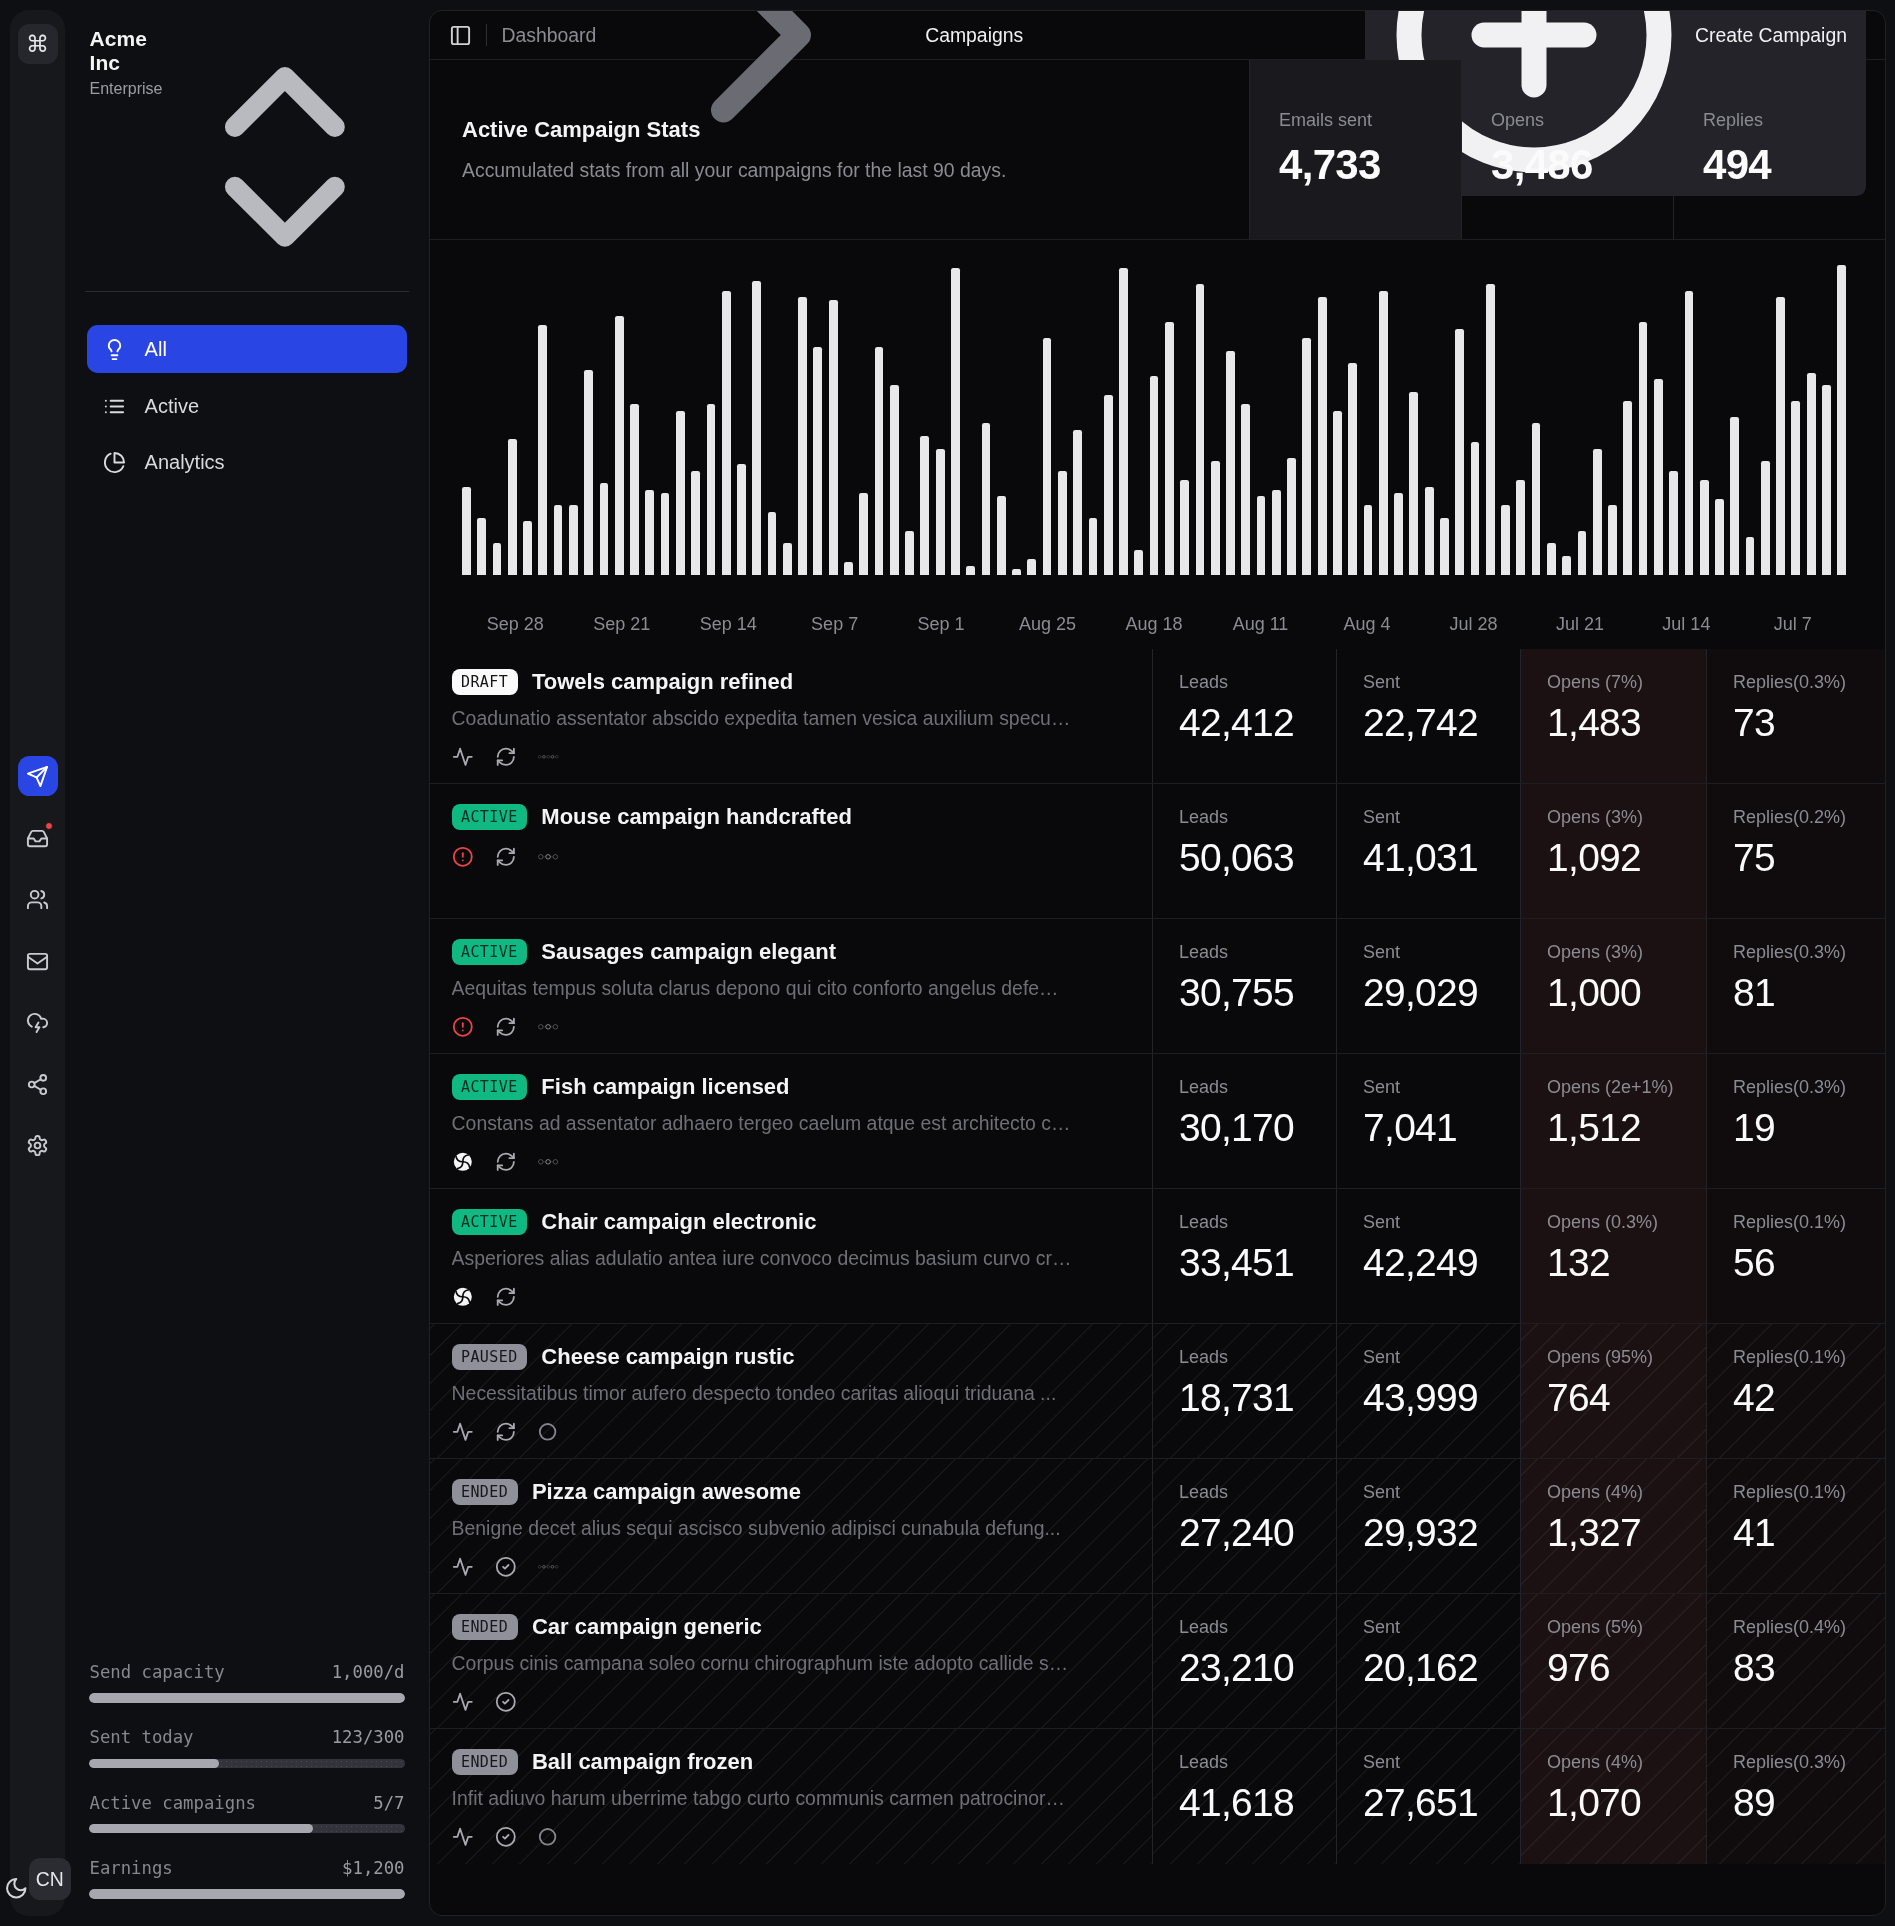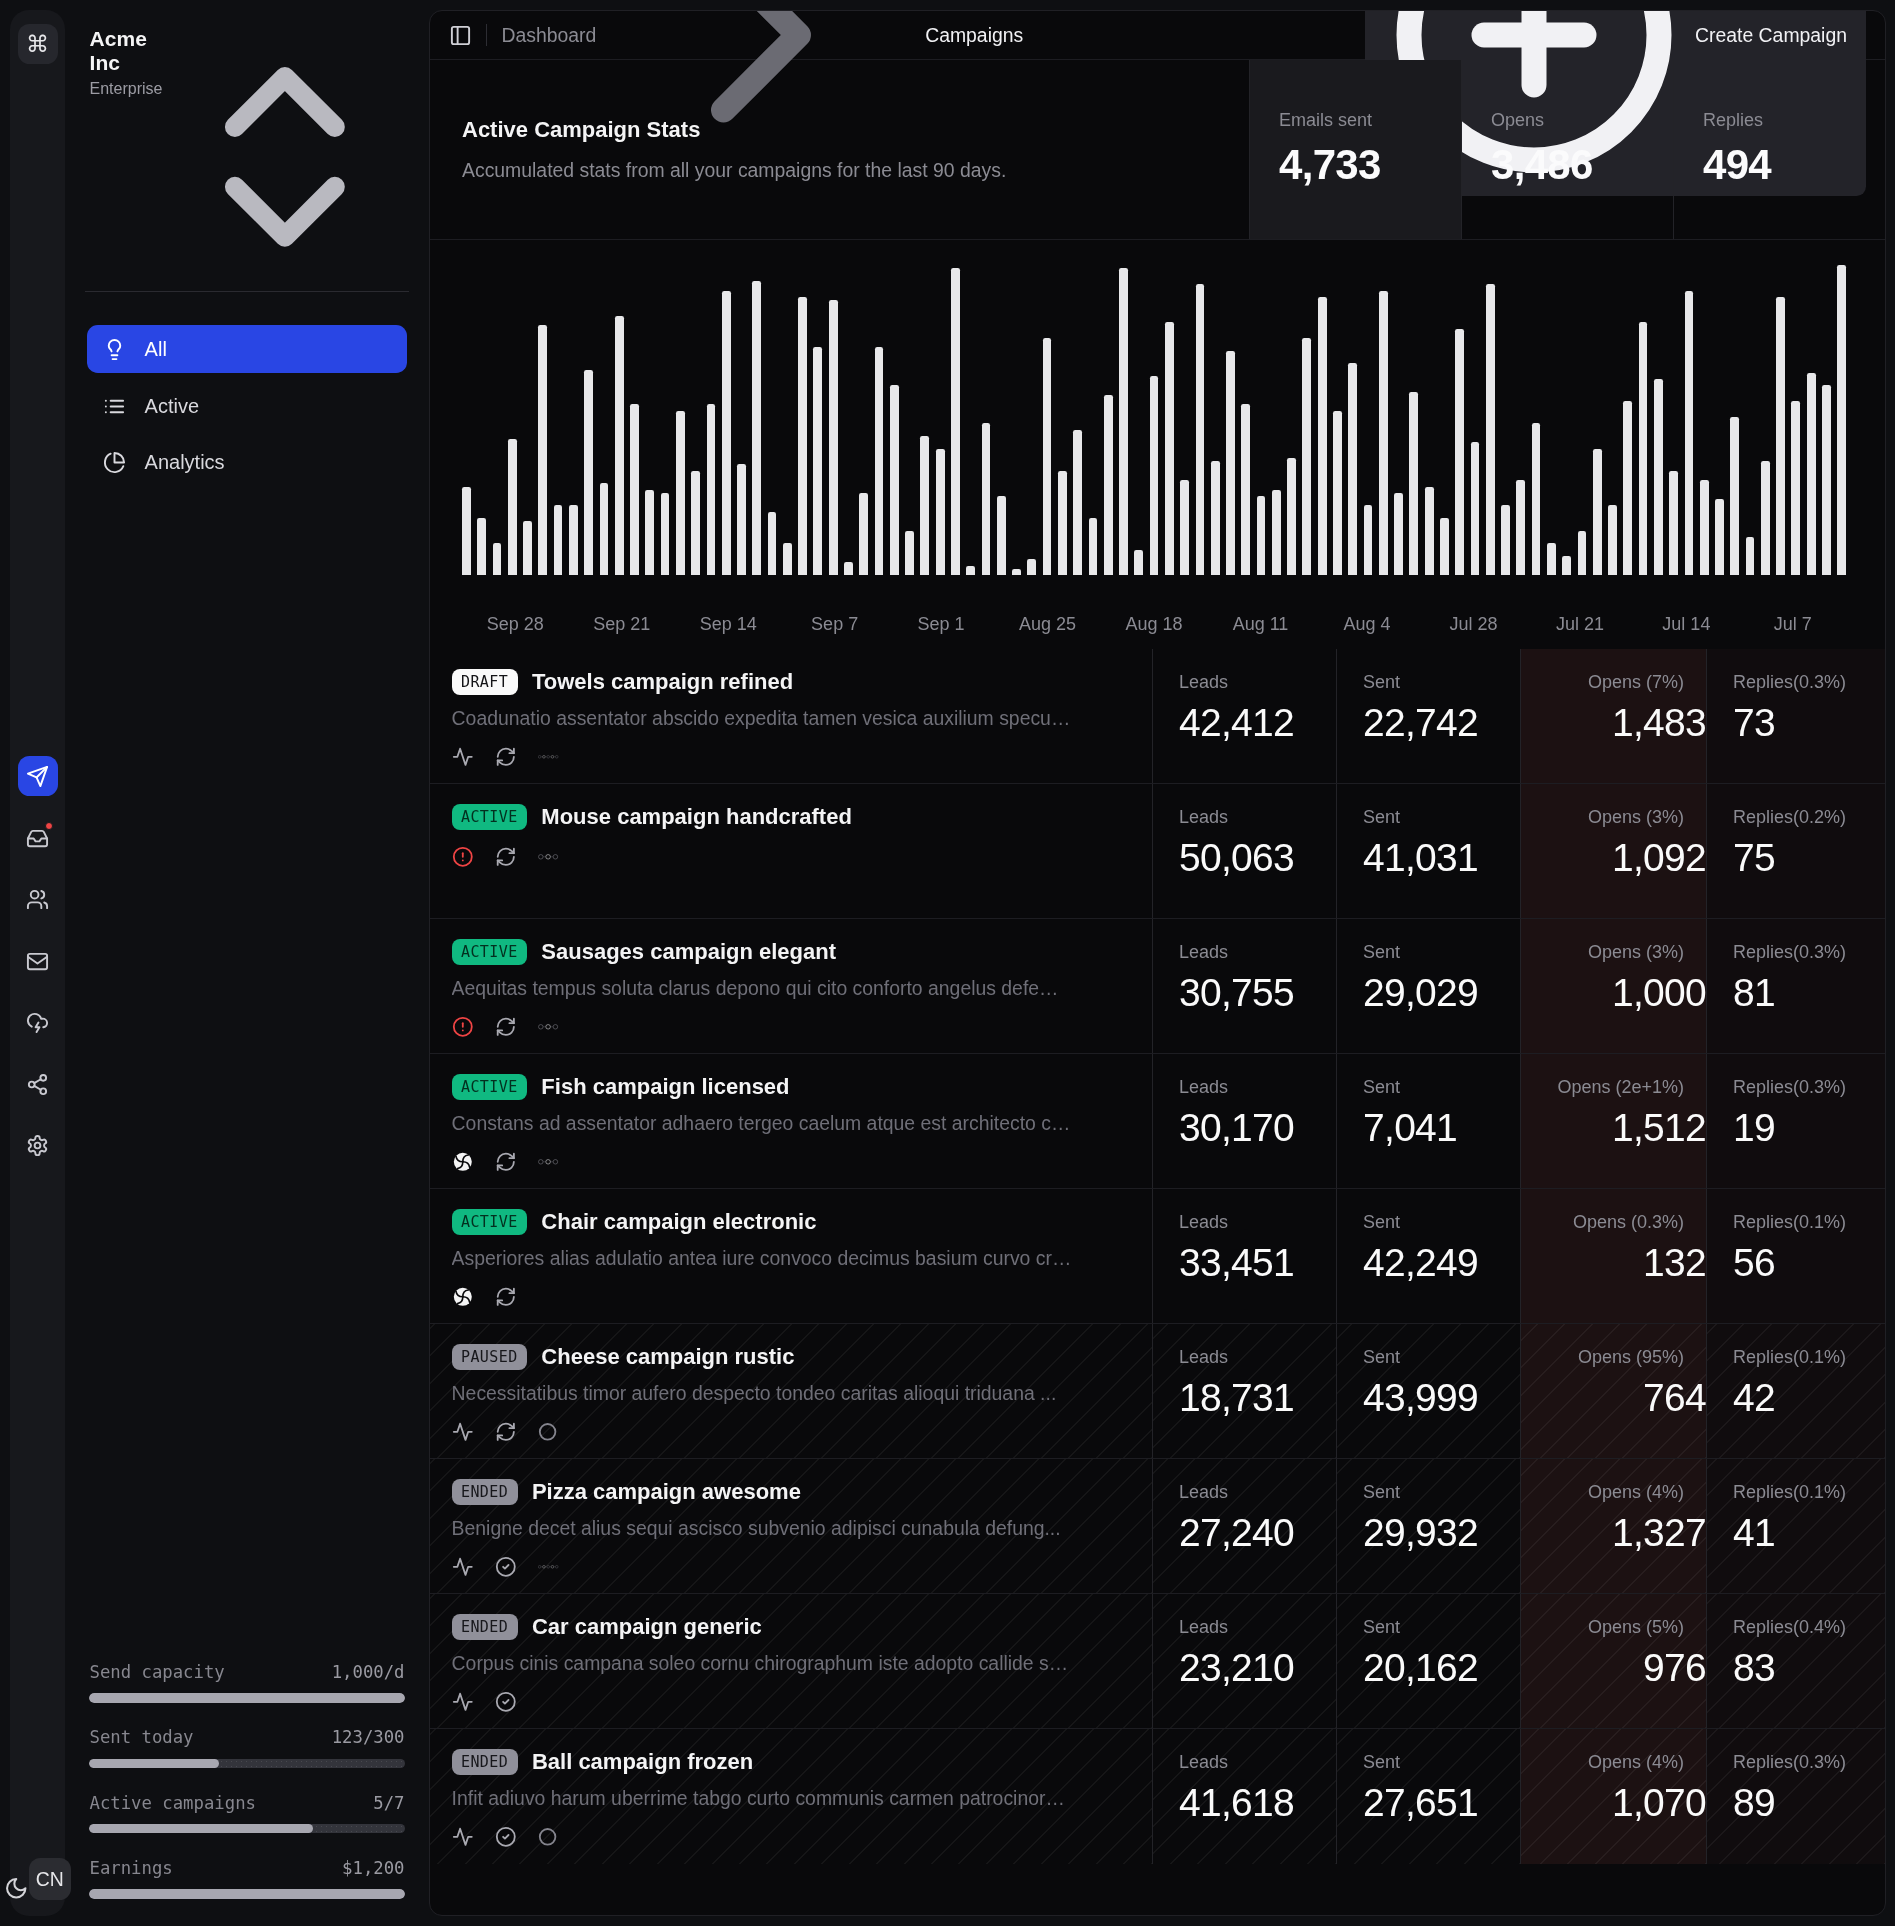--- a/index.html
+++ b/index.html
@@ -139,21 +139,21 @@
   .badge.active { background:#10b981; color:#03301f; }
   .badge.paused, .badge.ended { background:#90909a; color:#17171b; }
   .ctitle { font-size:22px; font-weight:700; color:#f4f4f5; white-space:nowrap; overflow:hidden; text-overflow:ellipsis; }
   .cdesc { font-size:19.4px; color:#6f6f78; margin-top:11.5px; white-space:nowrap; overflow:hidden; text-overflow:ellipsis; }
   .cicons { display:flex; align-items:center; gap:21.6px; margin-top:16px; color:#a9a9b1; }
   .cicons svg { width:21.6px; height:21.6px; display:block; }
   .cicons .alert { color:#ef4444; }
   .cicons .pin { color:#f4f4f5; }
   .clabel { font-size:18px; color:#8b8b93; line-height:1.3; max-width:137px; }
   .cvalue { font-size:39px; font-weight:500; color:#fafafa; margin-top:7.2px; letter-spacing:-0.7px; }
-  .c.opens   { background-color:rgba(193,92,92,0.10);text-align:right; }
+  .c.opens   { background-color:rgba(193,92,92,0.10); }
   .c.replies { background-color:rgba(193,92,92,0.045); }
   .crow.hatched .c {
     background-image:repeating-linear-gradient(-45deg, rgba(255,255,255,0.05) 0 1.4px, transparent 1.4px 19.4px);
   }
   .rows-tail { flex:1; }
 </style>
 </head>
 <body>
 
 <nav class="rail">

